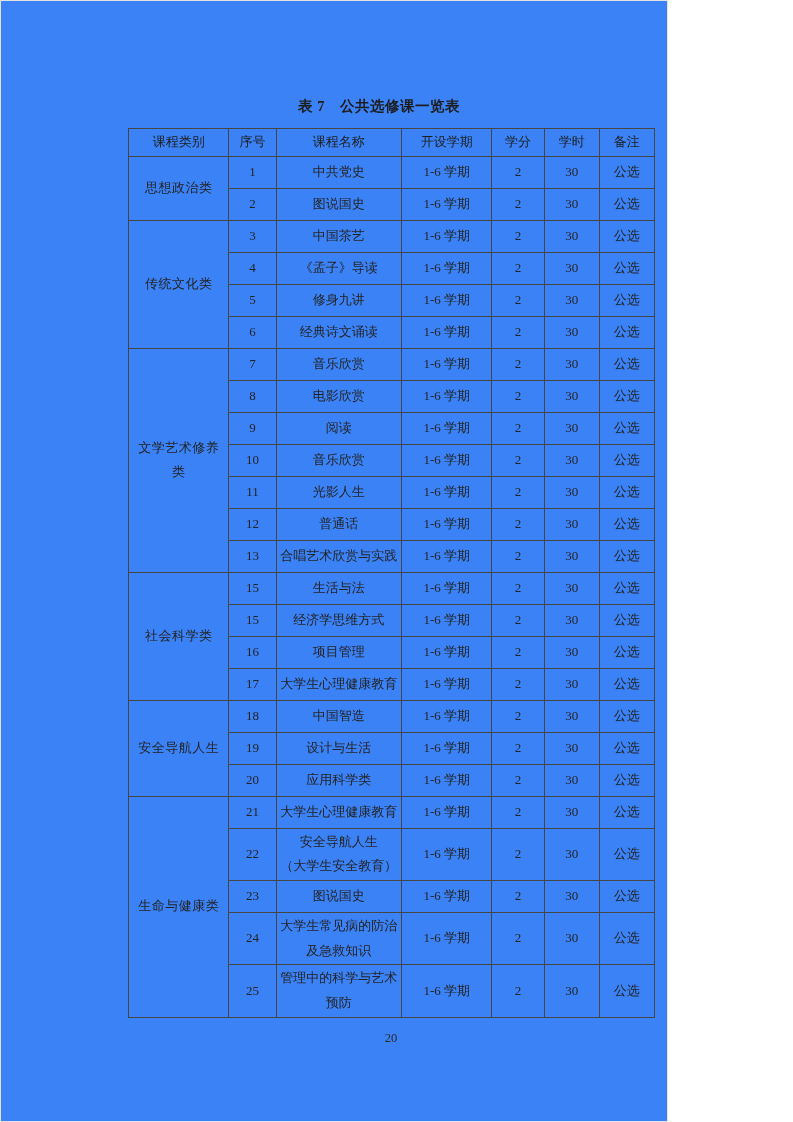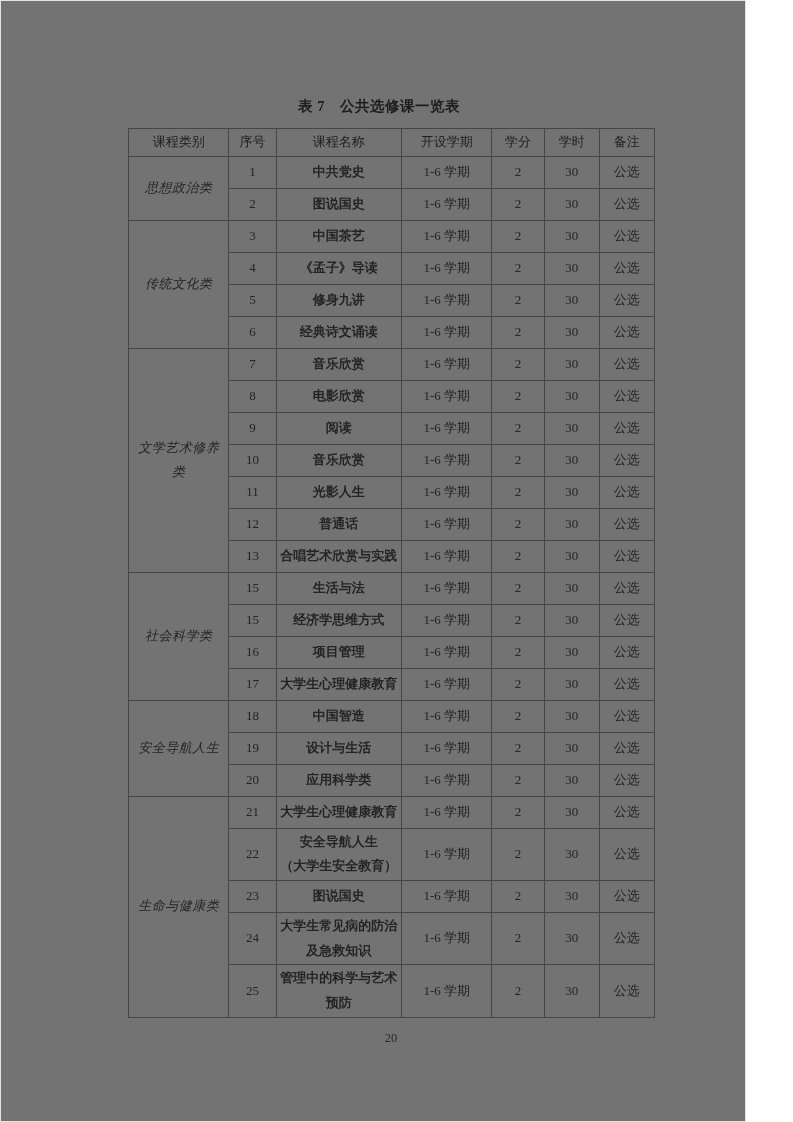--- a/index.html
+++ b/index.html
@@ -3,23 +3,23 @@
 <meta charset="utf-8">
 <style>
   html, body {
     margin: 0;
     padding: 0;
     background: #ffffff;
     font-family: "Liberation Serif", "DejaVu Serif", serif;
   }
   .page {
     position: relative;
-    width: 746px;
+    width: 668px;
     height: 1122px;
-    background: #737373;
+    background: #3b82f6;
     box-sizing: border-box;
     border: 1px solid #e3e3e3;
     color: #212121;
     overflow: hidden;
   }
   .doc-title {
     position: absolute;
     left: 115px;
     top: 96px;
     width: 526px;
@@ -48,22 +48,22 @@
     padding: 1px 3px;
     color: #242424;
     overflow: hidden;
   }
   table.course-table thead tr { height: 26px; margin-left: 8px; }
   table.course-table tbody tr { height: 32px; }
   table.course-table th {
     font-weight: normal;
     color: #1f1f1f;
   }
-  td.name { white-space: pre-line; font-weight: bold; }
-  td.category { letter-spacing: 0.5px; font-style: italic; }
+  td.name { white-space: pre-line; }
+  td.category { letter-spacing: 0.5px; }
   .pagenum {
     position: absolute;
     left: 127px;
     top: 1030px;
     width: 526px;
     text-align: center;
     font-size: 12.5px;
     color: #2a2a2a;
   }
 </style>

